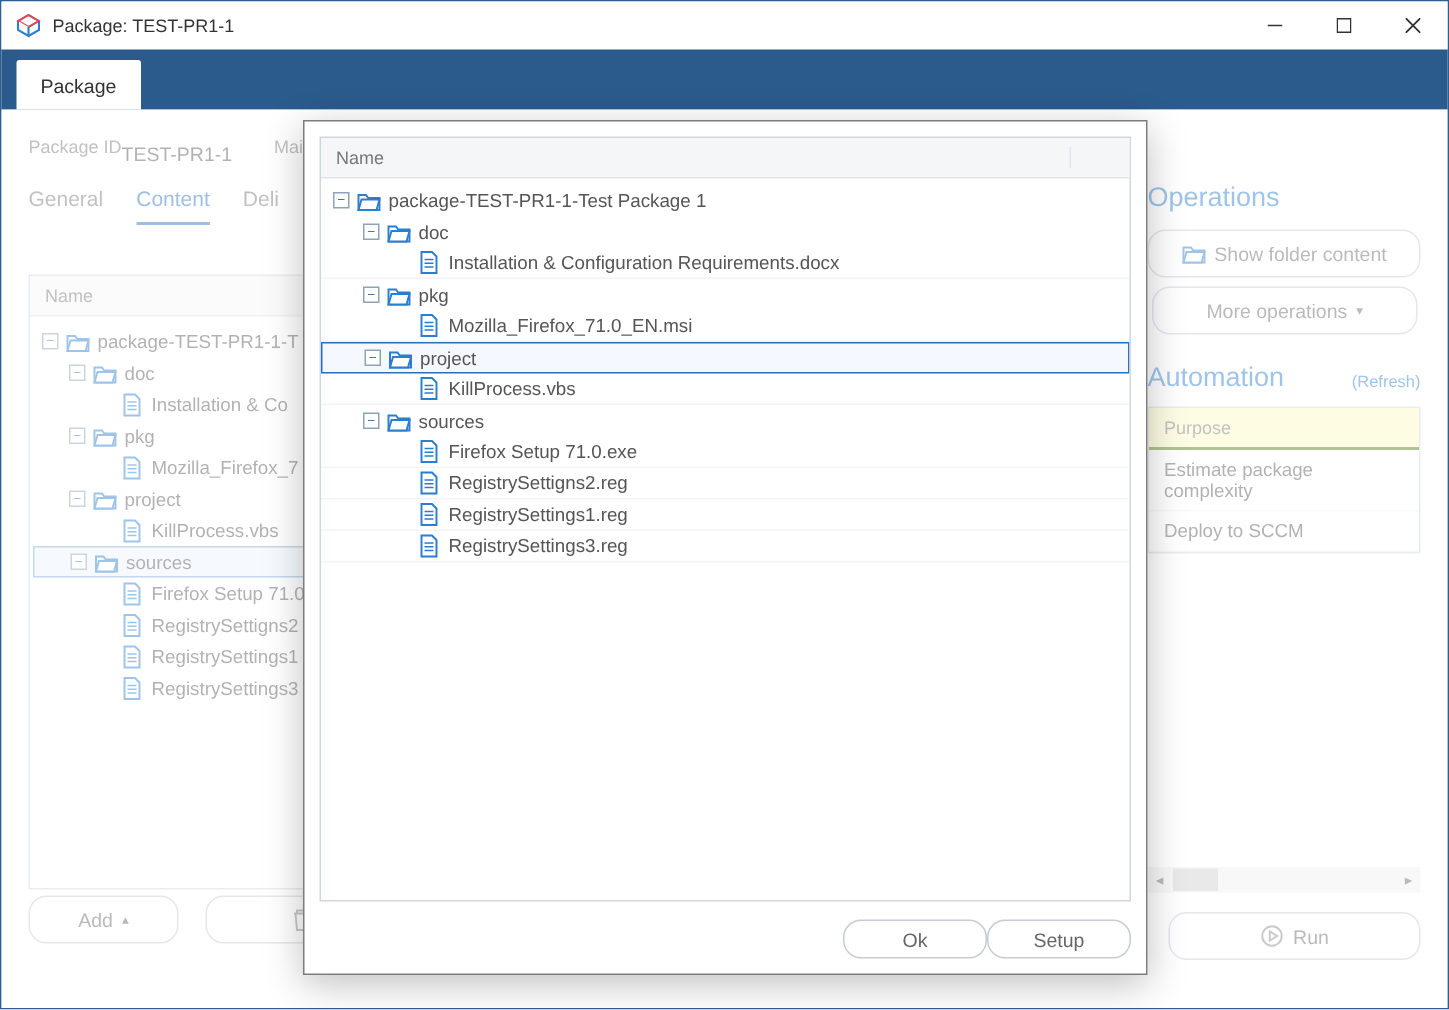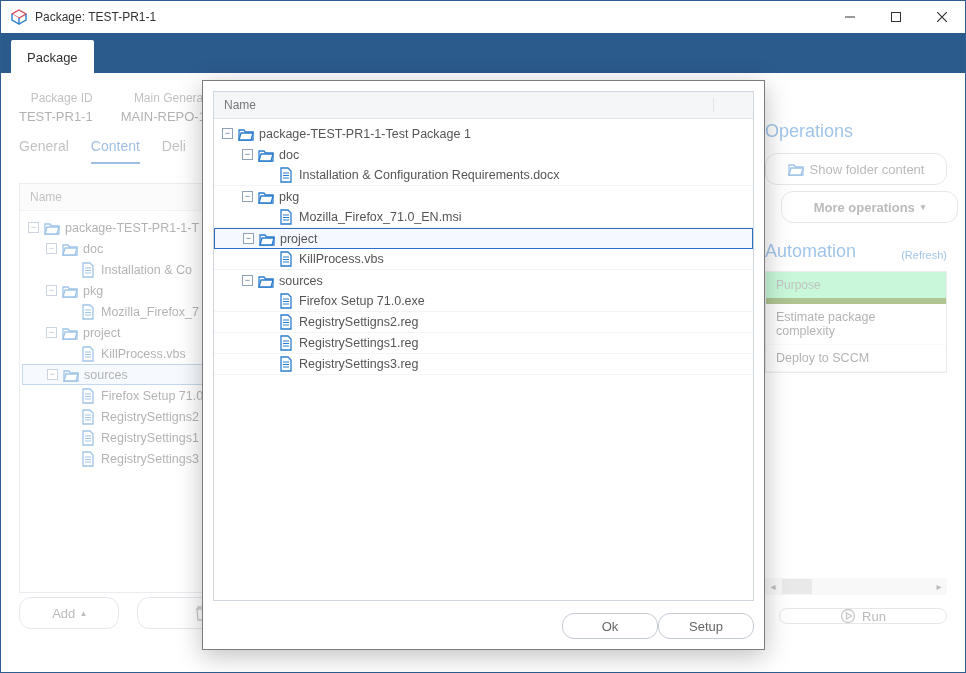--- a/index.html
+++ b/index.html
@@ -15,21 +15,21 @@
   .win-btn svg { width:10px; height:10px; }
   .ribbon-bar { height:40px; background:#2b5b8c; display:flex; align-items:flex-end; padding-left:10px; }
   .ribbon-tab { background:#fff; color:#333; font-size:13px; padding:10px 16px 8px; border-top-left-radius:2px; border-top-right-radius:2px; }
 
   
   .content { flex:1; position:relative; padding:18px 18px 18px 18px; }
 
   .top-fields { display:flex; gap:28px; margin-bottom:14px; }
   .field-label { font-size:12px; color:#777; }
   .field-value { font-size:13px; color:#555; margin-top:4px; }
-  .field-col { display:flex; flex-direction:column;text-align:right; }
+  .field-col { display:flex; flex-direction:row; }
 
   .tabs-row { display:flex; gap:22px; margin-bottom:10px; }
   .tab-item { font-size:14px; color:#777; padding-bottom:8px; }
   .tab-item.active { color:#2b6fbf; border-bottom:2px solid #2b6fbf; }
 
   .panel-border { border:1px solid #cfd6dd; }
   .tree-panel { position:absolute; left:18px; top:110px; width:335px; height:410px; }
   .panel-header { background:#f5f6f8; color:#777; padding:6px 10px; font-size:12px; border-bottom:1px solid #e1e5ea; }
   .tree-body { padding:6px 2px; }
   .tree-body .row { display:flex; align-items:center; height:21px; white-space:nowrap; overflow:hidden; }
@@ -39,25 +39,25 @@
   .tree-body .indent2 { padding-left:42px; }
   .tog { width:11px; height:11px; border:1px solid #8ea3b8; color:#4b6e93; display:inline-flex; align-items:center; justify-content:center; font-size:9px; line-height:1; margin-right:5px; background:#fff; }
   .tog.blank { border:none; }
   .ico { width:16px; height:16px; margin-right:5px; display:inline-flex; align-items:center; justify-content:center; }
   .ico svg { width:16px; height:16px; }
   .row .label { font-size:12.5px; color:#555; }
 
   
   .ops-heading { position:absolute; right:18px; top:48px; width:182px; font-size:18px; color:#2b7dce; font-weight:400; }
   .ops-btn1 { position:absolute; right:18px; top:80px; width:182px; height:32px; }
-  .ops-btn2 { position:absolute; right:7px; top:118px; width:177px; height:32px;font-weight:bold; }
+  .ops-btn2 { position:absolute; right:20px; top:118px; width:177px; height:32px; }
   .automation-heading { position:absolute; right:60px; top:168px; width:140px; font-size:18px; color:#2b7dce; }
   .refresh-link { position:absolute; right:18px; top:176px; font-size:11px; color:#2b7dce;margin-left:20px; }
   .purpose-box { position:absolute; right:18px; top:198px; width:182px; border:1px solid #cfd6dd; }
-  .purpose-header { background:#86efac; color:#777; padding:6px 10px; font-size:12px; border-bottom:6px solid #4d7c0f; }
+  .purpose-header { background:#fef9c3; color:#777; padding:6px 10px; font-size:12px; border-bottom:2px solid #4d7c0f; }
   .purpose-item { padding:6px 10px; font-size:12.5px; color:#555; border-bottom:1px solid #eef1f4; }
 
   .hscroll { position:absolute; right:18px; top:505px; width:182px; height:17px; background:#f0f0f0; display:flex; align-items:center; }
   .hscroll .thumb { width:30px; height:15px; background:#cfcfcf; margin-left:1px; }
   .hscroll .arrow { width:16px; height:15px; display:flex; align-items:center; justify-content:center; color:#666; font-size:10px; }
 
   
   .bottom-left { position:absolute; left:18px; top:524px; display:flex; gap:18px; }
   .btn { border:1px solid #c5cbd3; background:#fff; color:#666; height:32px; display:inline-flex; align-items:center; justify-content:center; font-size:13px; border-radius:12px; }
   .btn.w90 { width:100px; }
@@ -308,21 +308,21 @@
           <span>Add</span>
           <span class="caret">▴</span>
         </div>
       <div class="btn w160">
           <svg viewBox="0 0 16 16" width="16" height="16">
             <use href="#svg-trash"></use>
           </svg>
           <span>Remo</span>
         </div>
     </div>
-    <div class="btn run-btn w160" style="height:16px;align-items:center;">
+    <div class="btn run-btn w160" style="height:32px;align-items:center;">
         <svg viewBox="0 0 16 16" width="16" height="16">
           <use href="#svg-play-circle"></use>
         </svg>
         <span>Run</span>
       </div>
 
     <div class="scrim"></div>
 
     <div class="modal">
       <div class="modal-tree">

